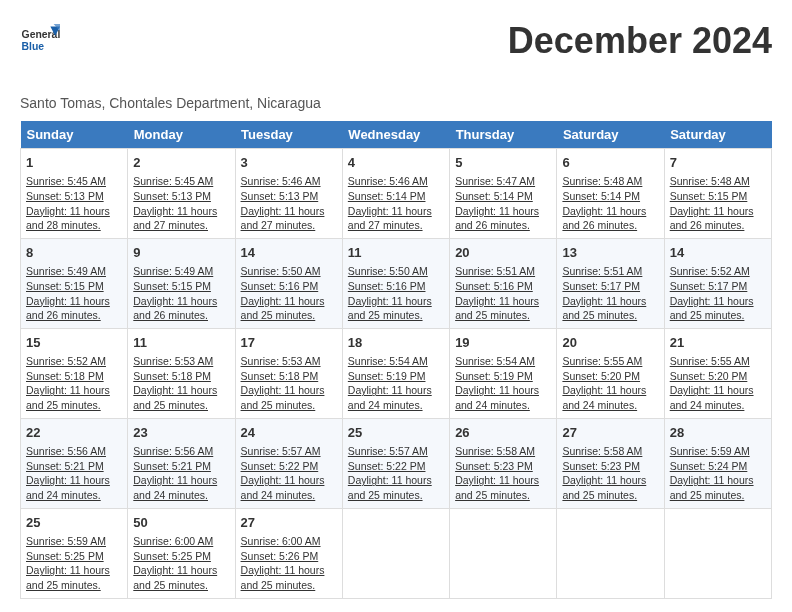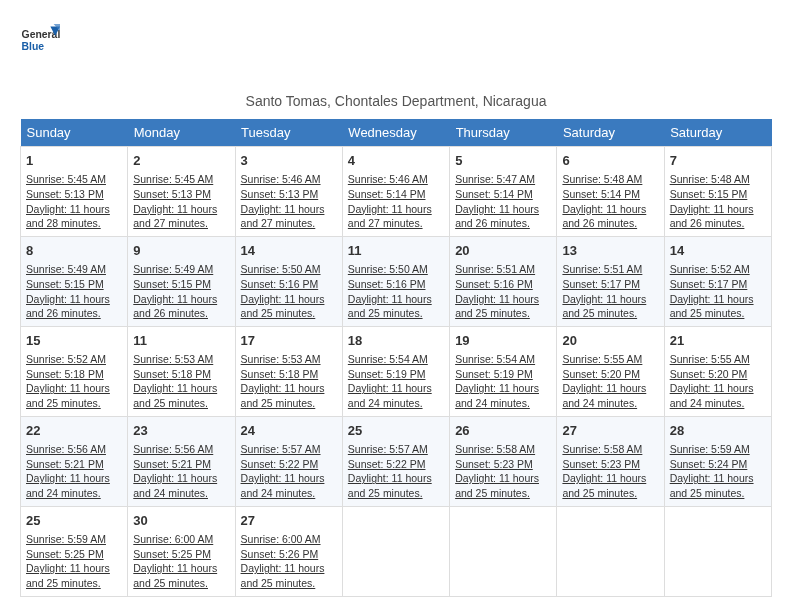--- a/index.html
+++ b/index.html
@@ -28,38 +28,38 @@
       height: 40px;
       margin-right: 4px;
     }
     .month-title {
       font-size: 36px;
       font-weight: bold;
       color: #333;
       text-align: right;
     }
     .subtitle {
-      text-align: center;
+      text-align: left;
       font-size: 14px;
       color: #555;
       margin-bottom: 10px;
       margin-top: 33px;
     }
     table {
       width: 100%;
       border-collapse: collapse;
       font-size: 11px;
     }
     thead tr th {
       background-color: #3a7abf;
       color: white;
       text-align: left;
       padding: 6px 6px;
       font-size: 13px;
-      font-weight: normal;
+      font-weight: bold;
     }
     tbody tr td {
       border: 1px solid #ddd;
       vertical-align: top;
       padding: 5px 5px;
       width: 14.28%;
       min-height: 80px;
       background: #fff;
       color: #333;
       line-height: 1.4;
@@ -87,20 +87,21 @@
 
 <div class="header-logo">
   <div class="logo">
     <svg class="logo-icon" viewBox="0 0 50 50" xmlns="http://www.w3.org/2000/svg">
       <text x="2" y="22" font-size="13" font-weight="bold" fill="#333">General</text>
       <text x="2" y="38" font-size="13" font-weight="bold" fill="#1a5fa8">Blue</text>
       <polygon points="38,8 50,8 44,20" fill="#1a5fa8"></polygon>
       <polygon points="42,5 50,5 50,14" fill="#3a7abf" opacity="0.7"></polygon>
     </svg>
   </div>
+  <div class="month-title">December 2024</div>
 </div>
 <div class="subtitle">Santo Tomas, Chontales Department, Nicaragua</div>
 
 <table>
   <thead>
     <tr id="weekday-header">
         <th>Sunday</th>
         <th>Monday</th>
         <th>Tuesday</th>
         <th>Wednesday</th>
@@ -316,21 +317,21 @@
       </tr>
       <tr>
         <td>
           <span class="day-number">25</span>
           <div class="day-info" style="white-space: pre-line;">Sunrise: 5:59 AM
 Sunset: 5:25 PM
 Daylight: 11 hours
 and 25 minutes.</div>
         </td>
         <td>
-          <span class="day-number">30</span>
+          <span class="day-number">50</span>
           <div class="day-info" style="white-space: pre-line;">Sunrise: 6:00 AM
 Sunset: 5:25 PM
 Daylight: 11 hours
 and 25 minutes.</div>
         </td>
         <td>
           <span class="day-number">27</span>
           <div class="day-info" style="white-space: pre-line;">Sunrise: 6:00 AM
 Sunset: 5:26 PM
 Daylight: 11 hours

